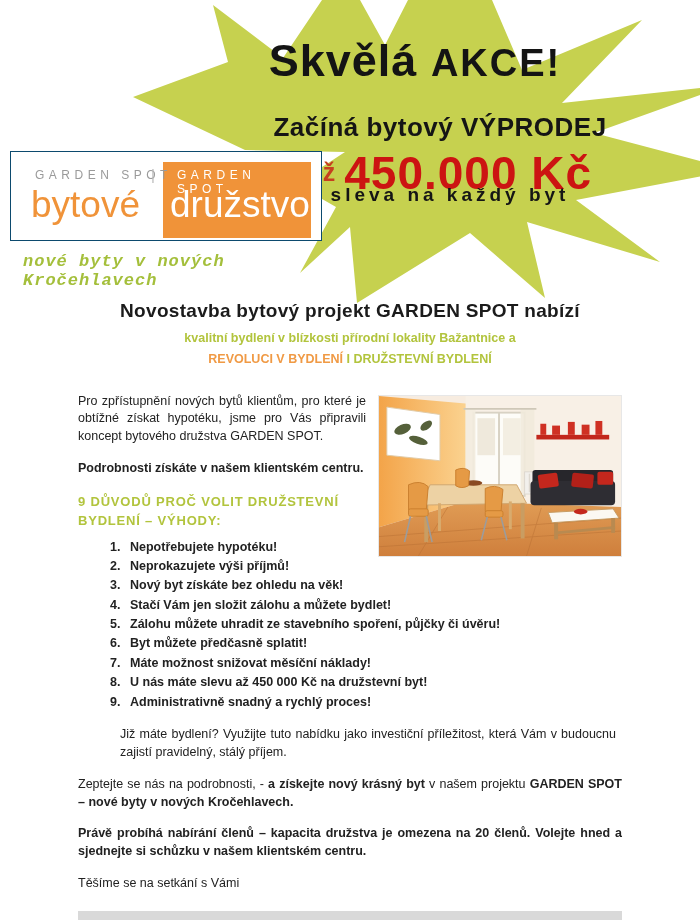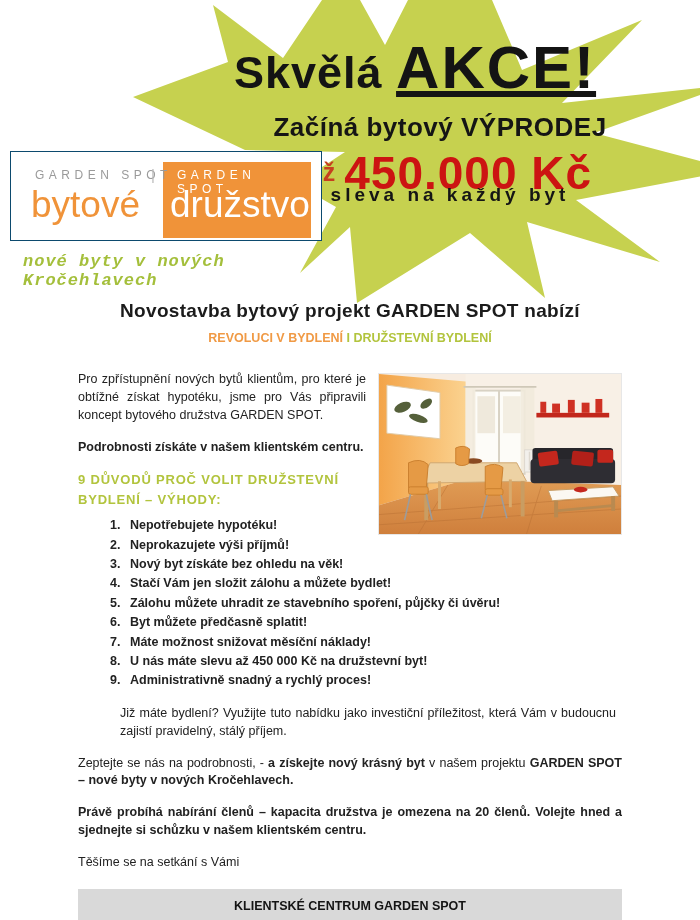--- a/index.html
+++ b/index.html
@@ -10,21 +10,21 @@
     font-family:"Liberation Sans", sans-serif;
     color:#222;
     overflow:hidden;
   }
   
   .top-area{position:relative;width:700px;height:296px;}
   .burst-svg{position:absolute;left:0;top:0;z-index:0;}
   .burst-text{position:absolute;z-index:1;text-align:center;}
   .bt-title{left:180px;top:38px;width:470px;color:#141414;line-height:1;}
   .bt-title .t1{font-size:45px;font-weight:700;letter-spacing:1px;}
-  .bt-title .t2{font-size:60px;font-weight:800;letter-spacing:2px;text-decoration:underline;}
+  .bt-title .t2{font-size:38px;font-weight:800;letter-spacing:2px;}
   .bt-sub{left:220px;top:112px;width:440px;font-size:26px;font-weight:800;color:#151515;letter-spacing:.5px;}
   .bt-price{left:230px;top:150px;width:440px;line-height:1;white-space:nowrap;}
   .bt-price .pfx{font-size:25px;font-weight:800;color:#c6401f;letter-spacing:1px;vertical-align:8px;}
   .bt-price .val{font-size:46px;font-weight:800;color:#cc1412;letter-spacing:1px;}
   .bt-note{left:230px;top:184px;width:440px;font-size:19px;font-weight:800;color:#151515;letter-spacing:4px;}
   
   .logo-box{
     position:absolute;left:10px;top:151px;width:312px;height:90px;
     background:#fff;border:1px solid #0c4a6e;z-index:2;box-sizing:border-box;
     padding:10px 0 0 12px;
@@ -106,20 +106,21 @@
         <div class="lg-word lg-word-left">bytové</div>
         <div class="lg-word lg-word-right">družstvo</div>
       </div>
       <div class="logo-tagline">nové byty v nových Kročehlavech</div>
     </div>
   </div>
 
   <div class="content">
 
     <div class="sec-heading">Novostavba bytový projekt GARDEN SPOT nabízí</div>
+    <div class="sec-sub green">kvalitní bydlení v blízkosti přírodní lokality Bažantnice a</div>
     <div class="sec-sub">
       <span class="orange">REVOLUCI V BYDLENÍ</span><span class="green"> I </span><span class="green">DRUŽSTEVNÍ BYDLENÍ</span>
     </div>
 
     <div class="bodytext">
 
       <div class="photo">
         <svg viewBox="0 0 246 173" preserveAspectRatio="none">
           <defs>
             <linearGradient id="og" x1="0" y1="0" x2="1" y2="0">

